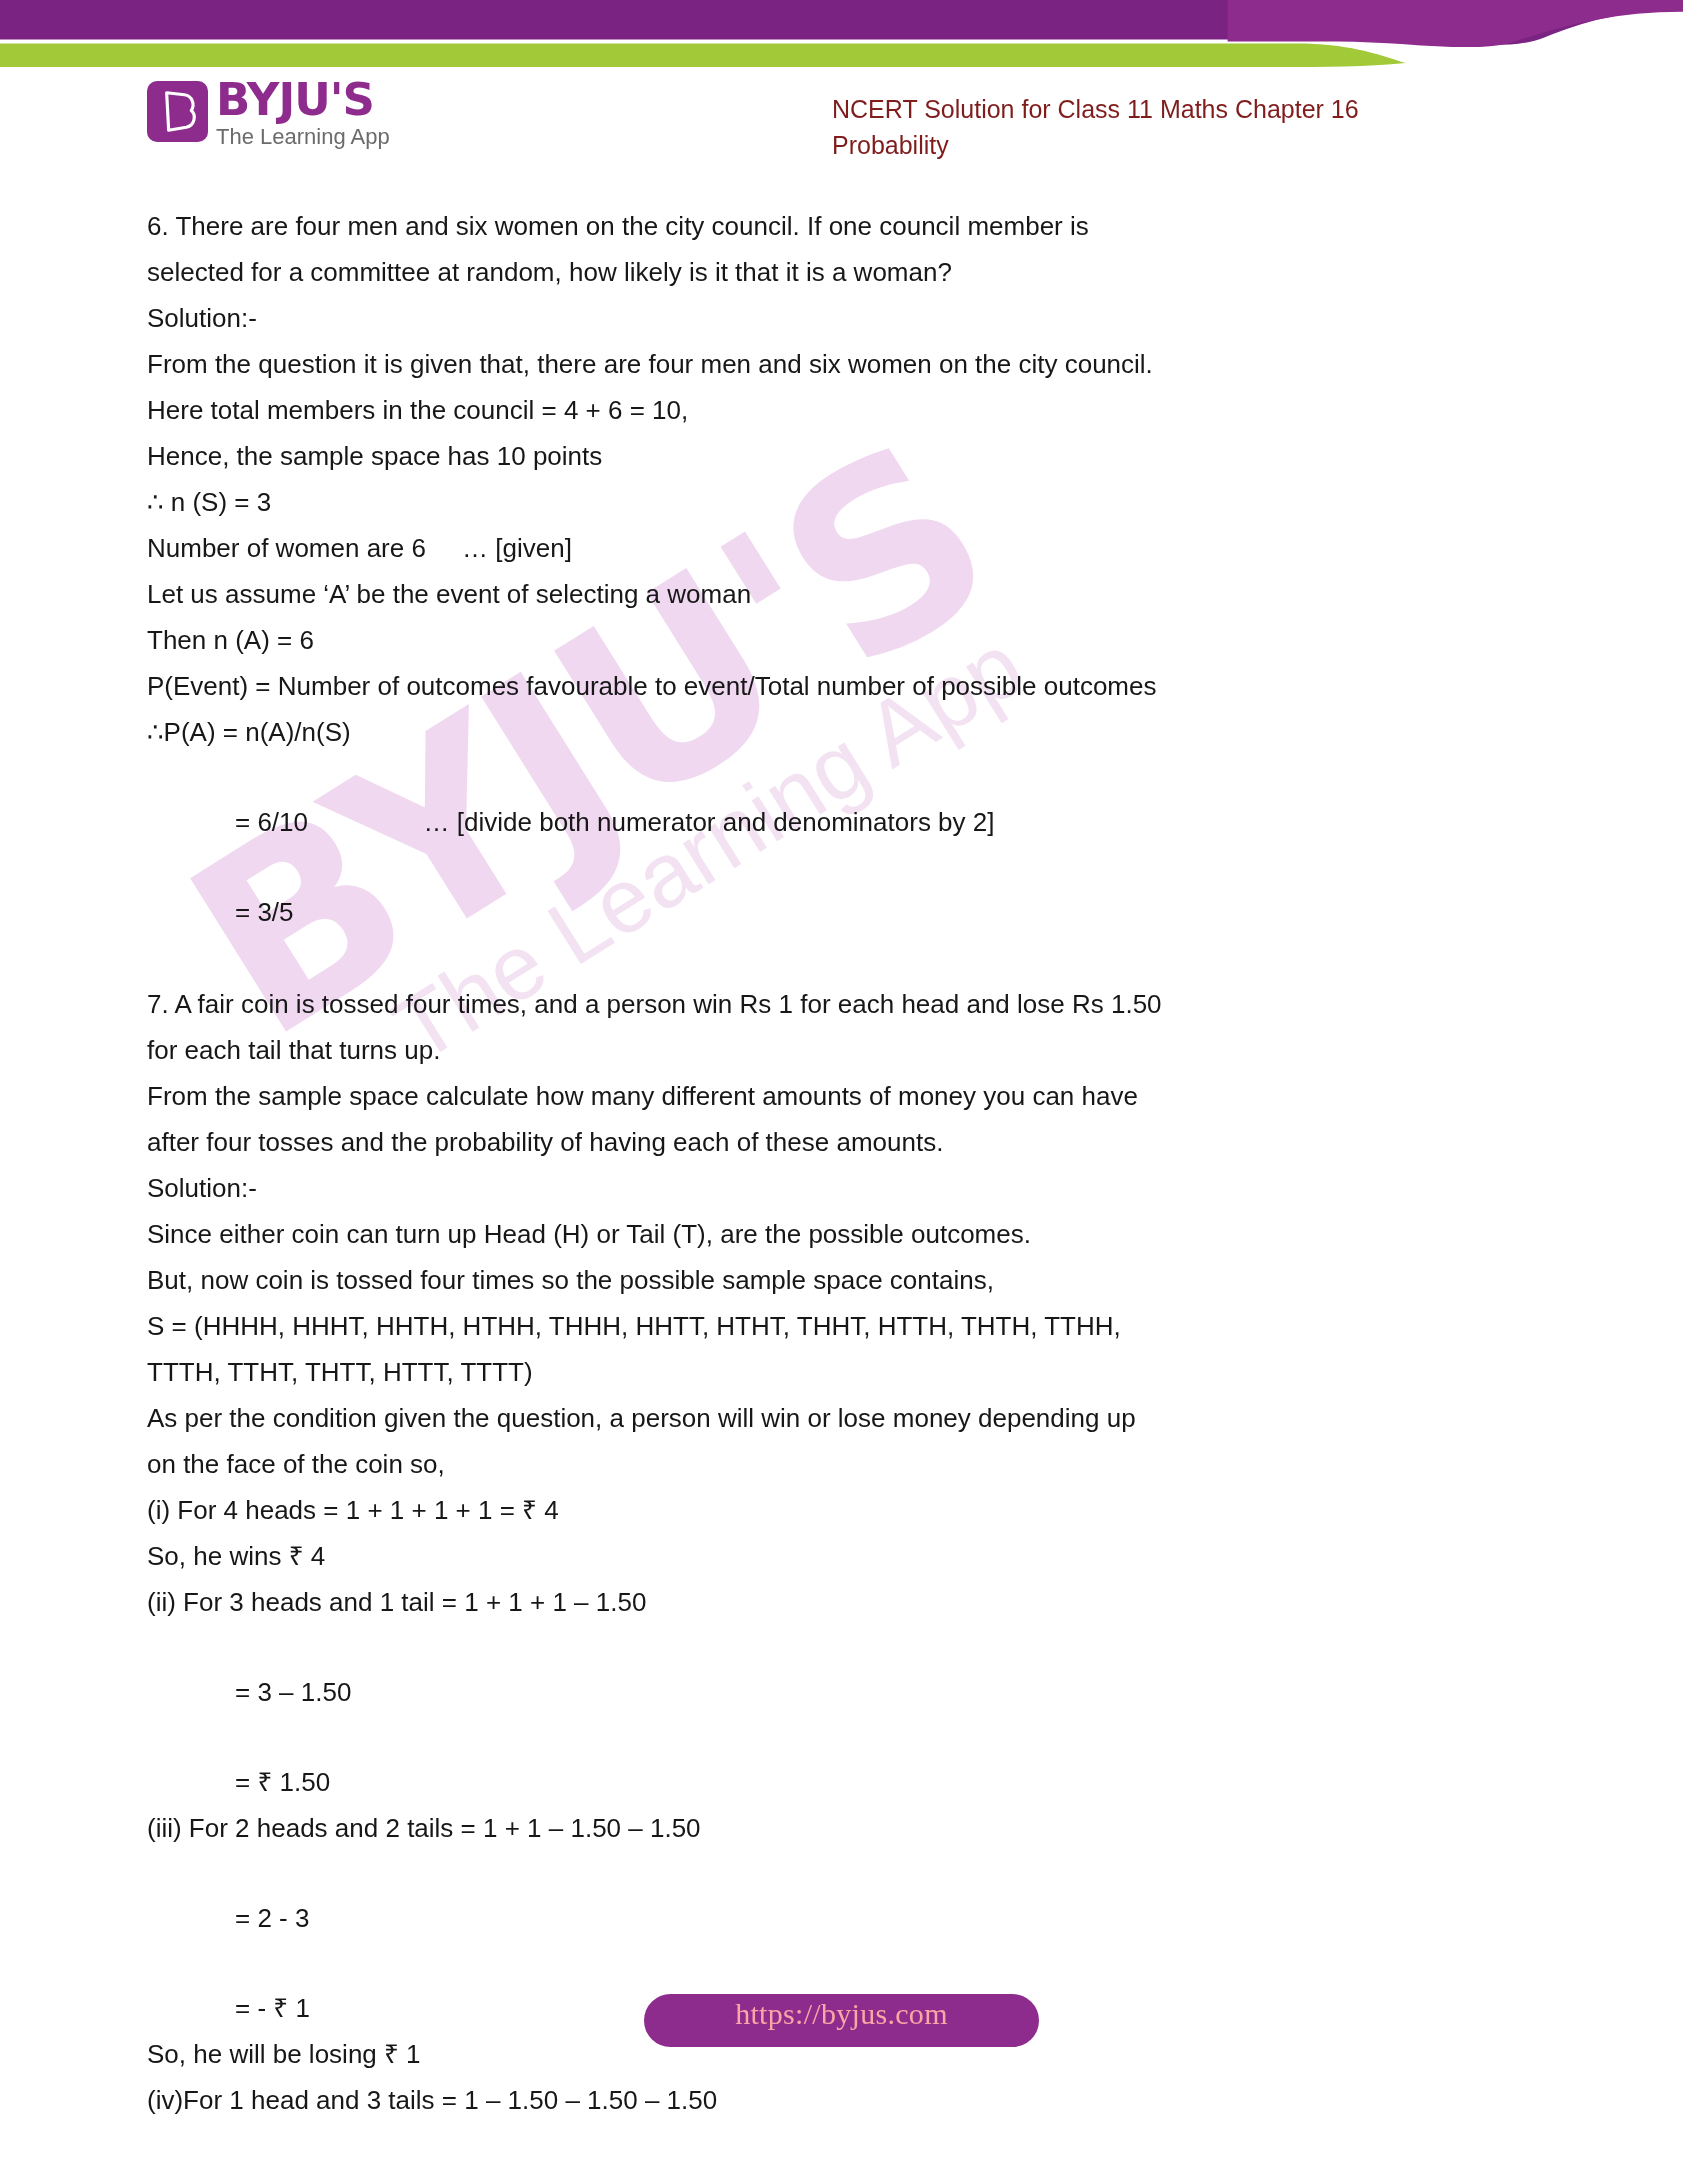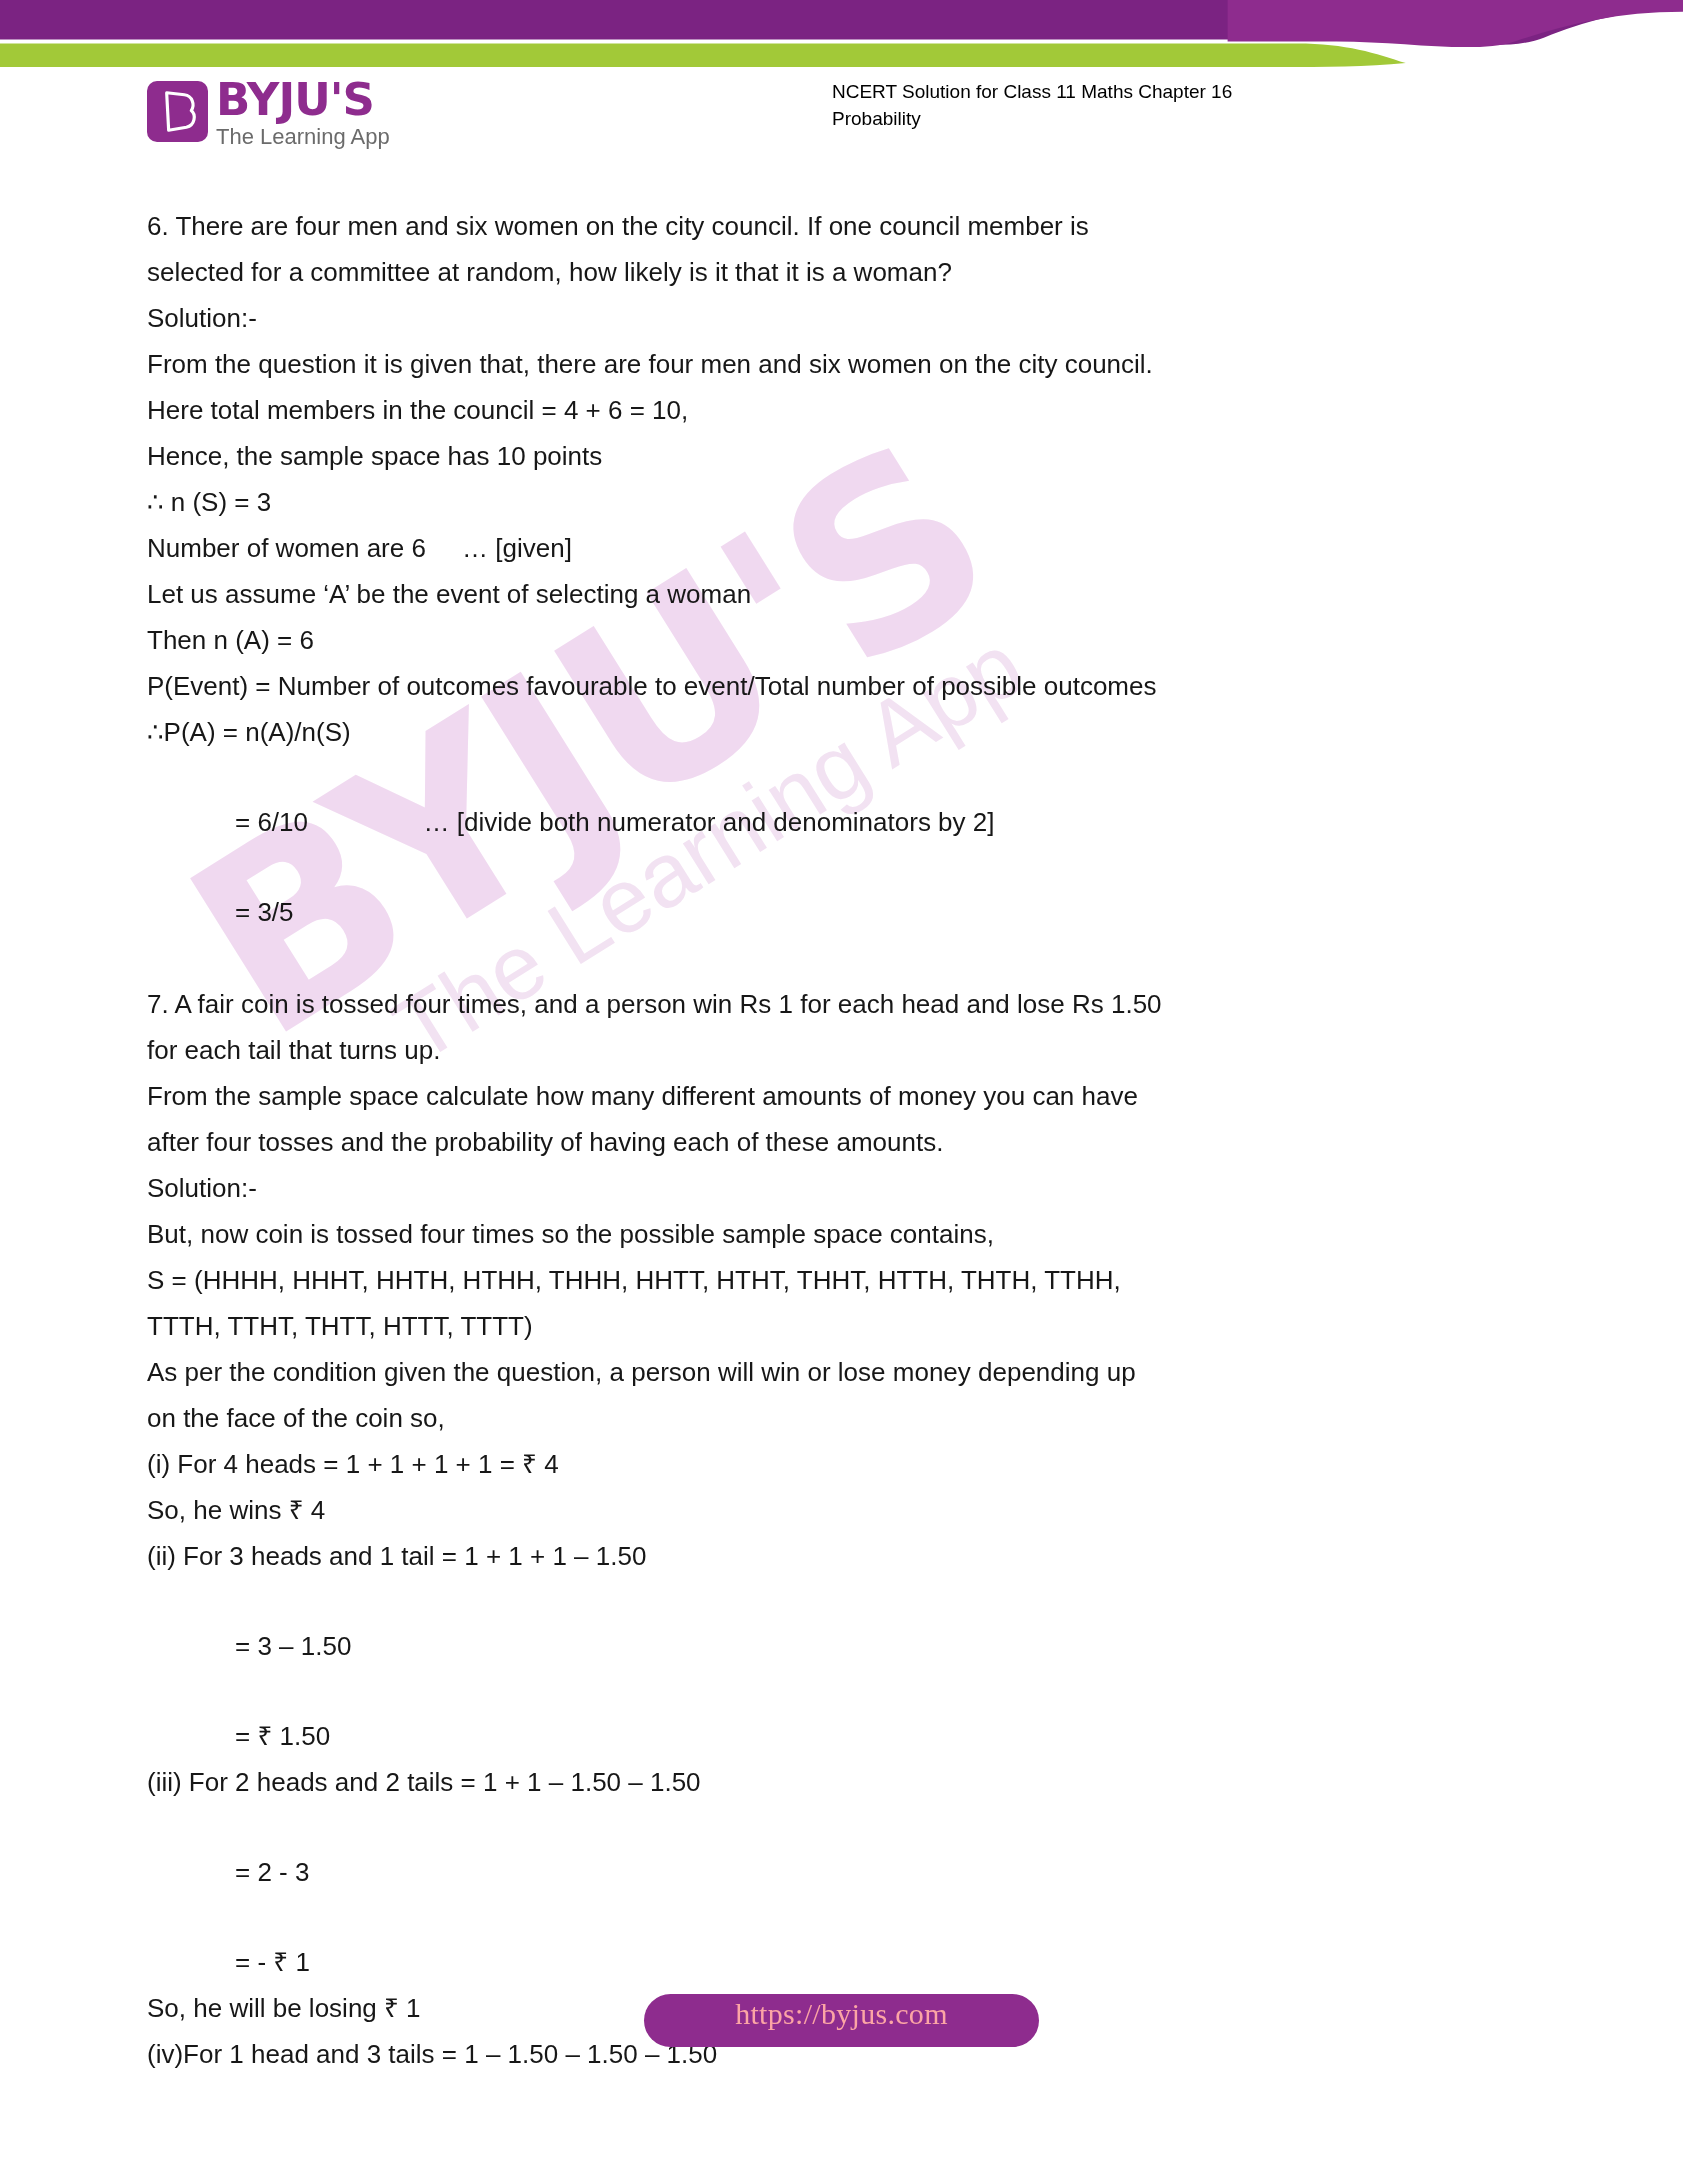--- a/index.html
+++ b/index.html
@@ -61,24 +61,24 @@
   #logo-tagline {
     font-family:"Liberation Sans", sans-serif;
     font-size:22px;
     color:#6b6b6b;
     margin-top:4px;
     letter-spacing:0px;
   }
 
   #header-title {
     position:absolute;
-    left:832px; top:8px;
-    font-size:19px;
+    left:832px; top:21px;
+    font-size:25px;
     line-height:1.42;
-    color:#000000;
+    color:#7f1d1d;
     font-family:"Liberation Sans", sans-serif;
   }
   #header-title div { white-space:nowrap; }
 
   
   #watermark {
     position:absolute;
     left:297px; top:554px;
     width:990px; height:792px;
     z-index:1;
@@ -193,20 +193,21 @@
     <div class="line">P(Event) = Number of outcomes favourable to event/Total number of possible outcomes</div>
     <div class="line">∴P(A) = n(A)/n(S)</div>
     <div class="line indent">= 6/10                … [divide both numerator and denominators by 2]</div>
     <div class="line indent">= 3/5</div>
     <div class="line spacer"></div>
     <div class="line bold">7. A fair coin is tossed four times, and a person win Rs 1 for each head and lose Rs 1.50</div>
     <div class="line bold">for each tail that turns up.</div>
     <div class="line bold">From the sample space calculate how many different amounts of money you can have</div>
     <div class="line bold">after four tosses and the probability of having each of these amounts.</div>
     <div class="line bold">Solution:-</div>
+    <div class="line">Since either coin can turn up Head (H) or Tail (T), are the possible outcomes.</div>
     <div class="line">But, now coin is tossed four times so the possible sample space contains,</div>
     <div class="line">S = (HHHH, HHHT, HHTH, HTHH, THHH, HHTT, HTHT, THHT, HTTH, THTH, TTHH,</div>
     <div class="line">TTTH, TTHT, THTT, HTTT, TTTT)</div>
     <div class="line">As per the condition given the question, a person will win or lose money depending up</div>
     <div class="line">on the face of the coin so,</div>
     <div class="line">(i) For 4 heads = 1 + 1 + 1 + 1 = ₹ 4</div>
     <div class="line">So, he wins ₹ 4</div>
     <div class="line">(ii) For 3 heads and 1 tail = 1 + 1 + 1 – 1.50</div>
     <div class="line indent">= 3 – 1.50</div>
     <div class="line indent">= ₹ 1.50</div>

